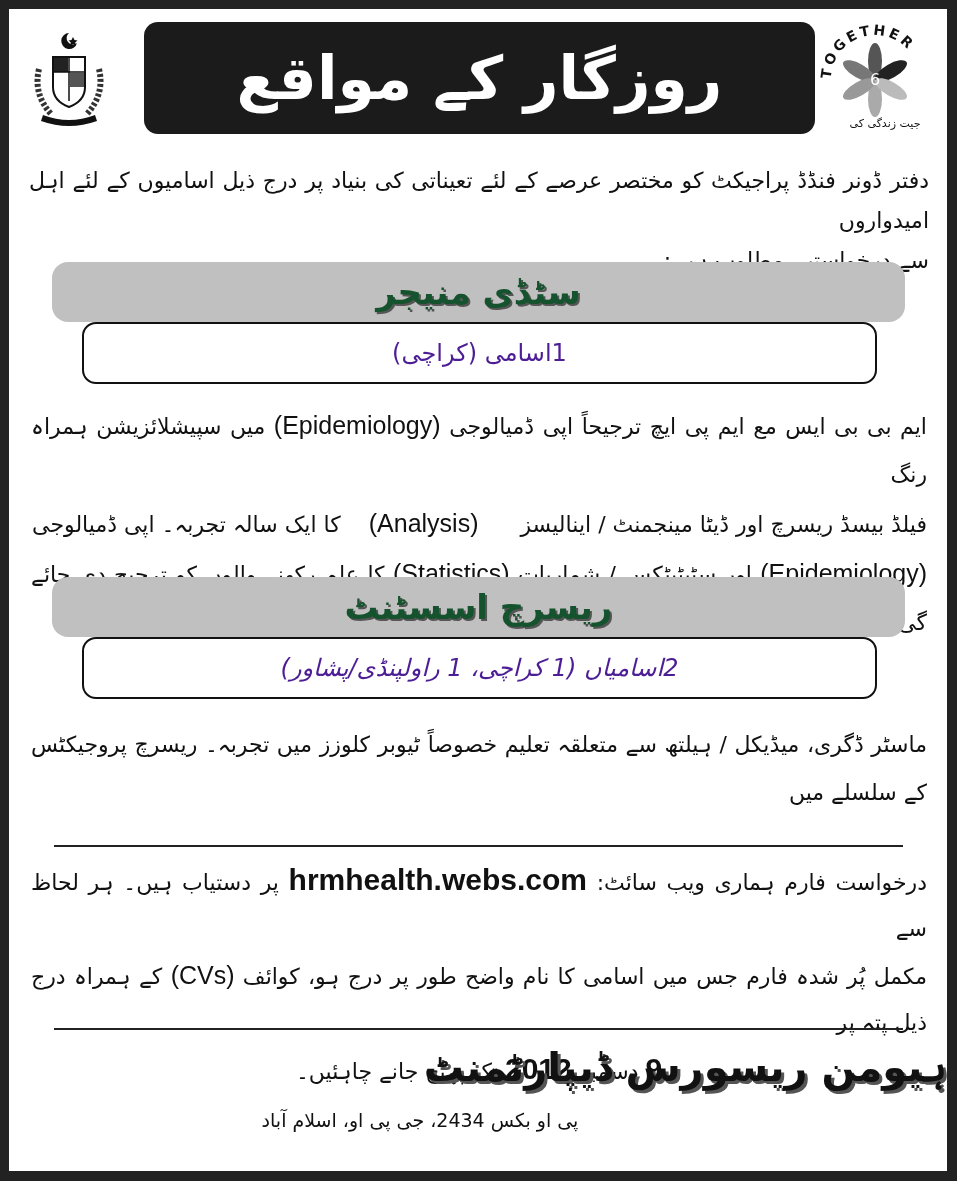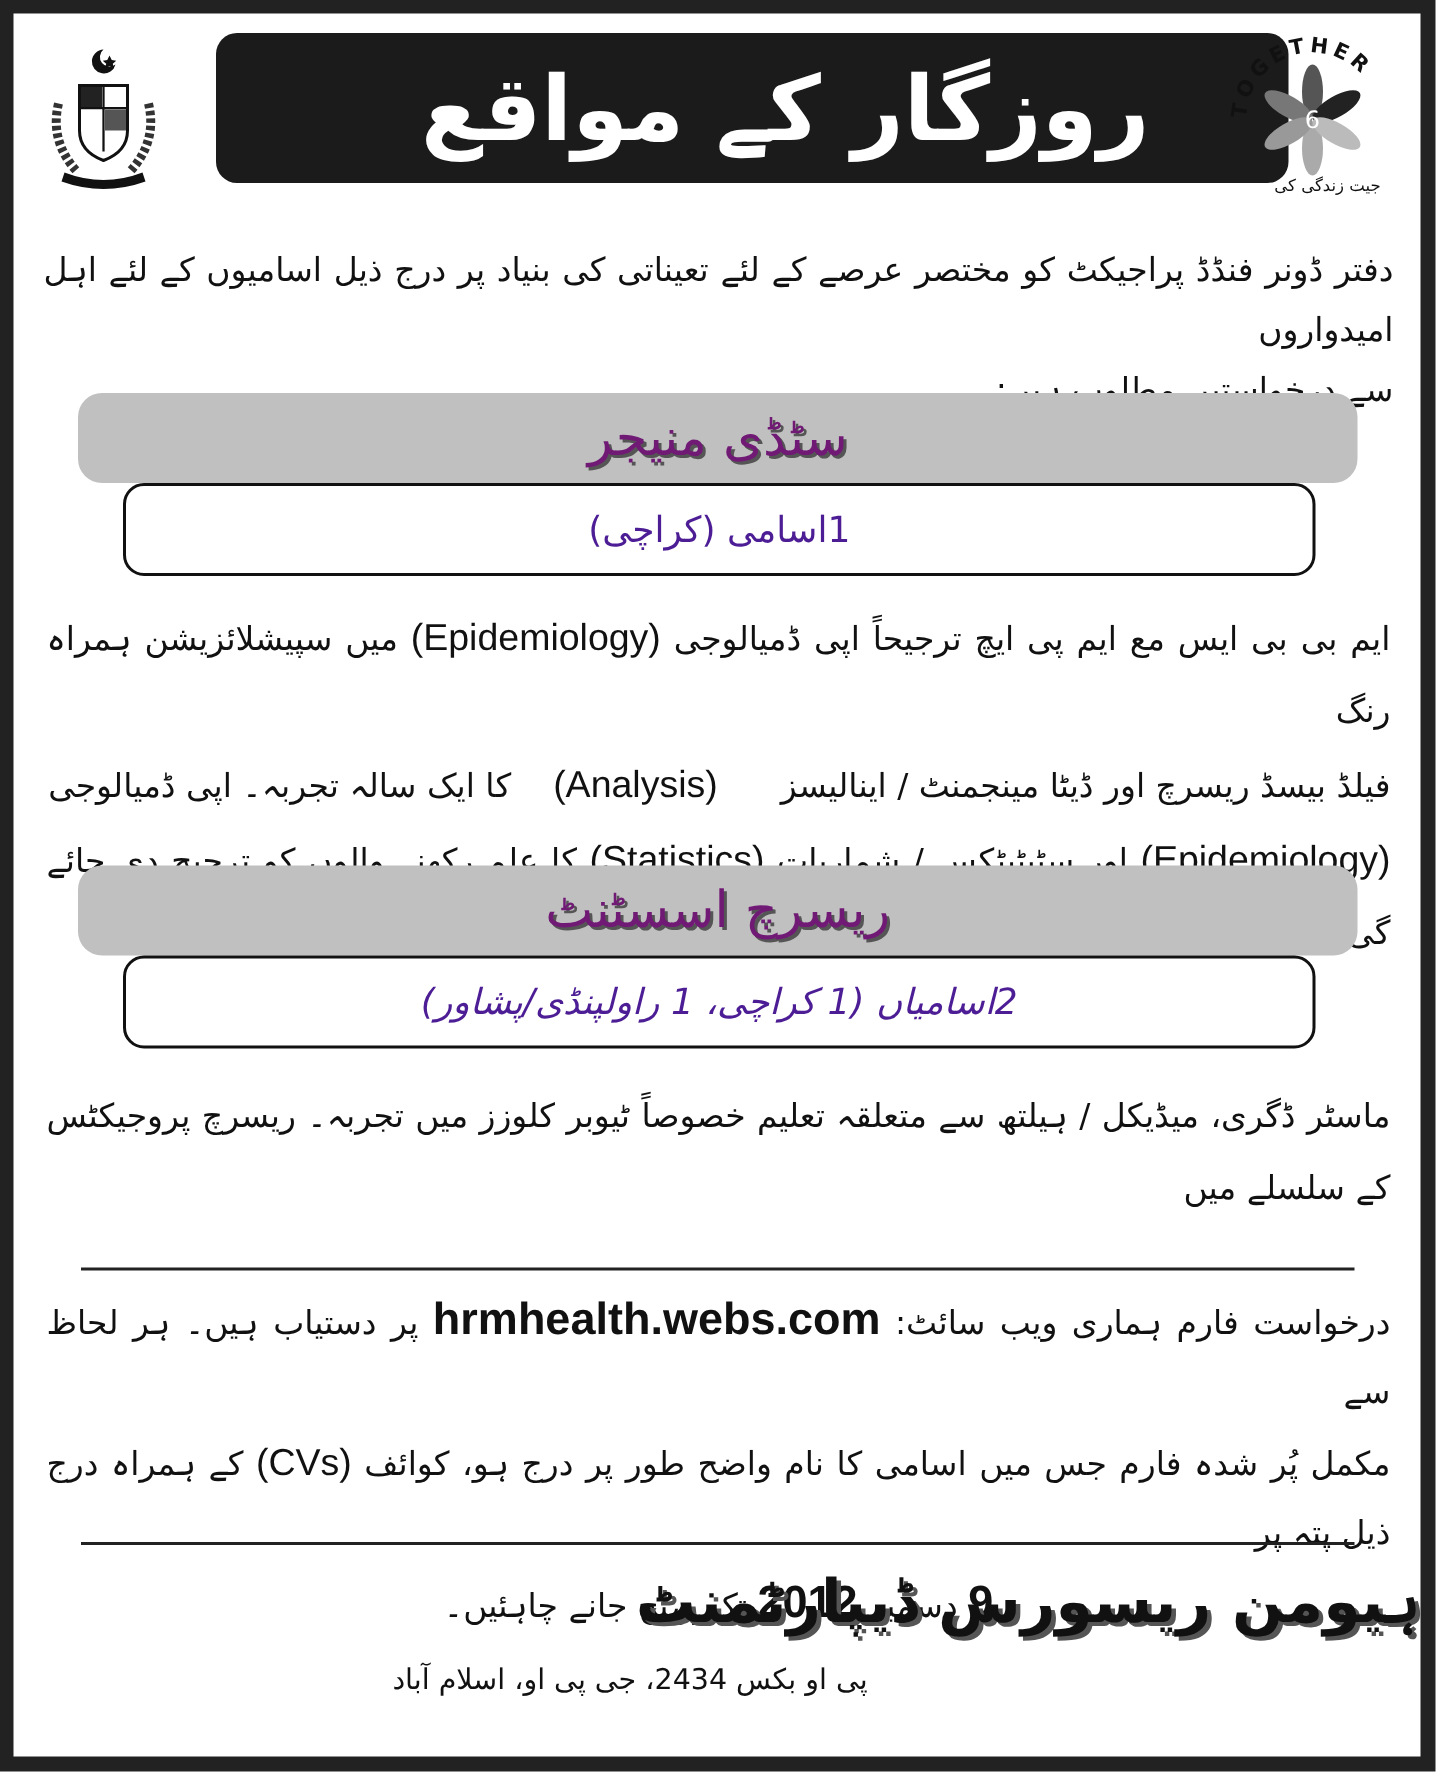--- a/index.html
+++ b/index.html
@@ -18,24 +18,24 @@
     }
     .abs { position: absolute; }
     .urdu {
       direction: rtl;
       font-family: "DejaVu Sans", sans-serif;
       color: #111;
     }
     
     .title-banner {
       left: 135px; top: 13px;
-      width: 671px; height: 100px;
+      width: 671px; height: 112px;
       background: #1b1b1b;
       border-radius: 14px;
-      display: flex; align-items: center; justify-content: center; padding-left: 44px;
+      display: flex; align-items: center; justify-content: center;
     }
     .title-banner span {
       color: #fff;
       font-size: 60px;
       font-weight: bold;
       font-family: "DejaVu Sans", sans-serif;
       direction: rtl;
       letter-spacing: 2px;
     }
     .emblem { left: 20px; top: 20px; width: 80px; height: 100px; }
@@ -50,21 +50,21 @@
     .intro p { margin: 0; }
 
     
     .sec-bar {
       left: 43px; width: 853px; height: 60px;
       background: #c0c0c0;
       border-radius: 16px;
       display: flex; align-items: center; justify-content: center;
     }
     .sec-bar span {
-      font-size: 34px; font-weight: normal; color: #701a75;
+      font-size: 34px; font-weight: bold; color: #14532d;
       direction: rtl;
       text-shadow: 2px 2px 0 #555;
     }
     .sec-box {
       left: 73px; width: 791px; height: 58px;
       border: 2px solid #111;
       border-radius: 14px;
       background: #fff;
       display: flex; align-items: center; justify-content: center;
     }

